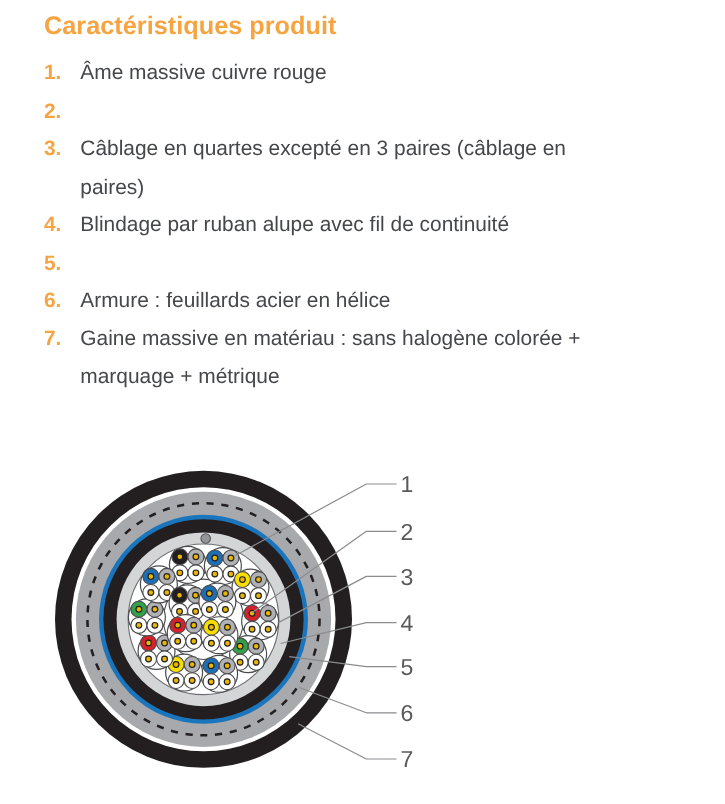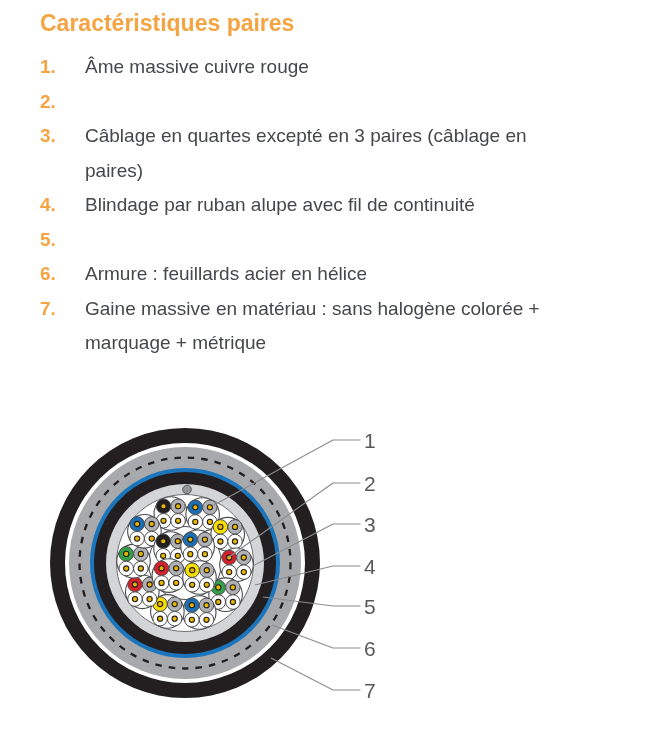--- a/index.html
+++ b/index.html
@@ -5,29 +5,29 @@
   html,body{margin:0;padding:0;}
   body{
     width:659px;height:731px;background:#ffffff;position:relative;overflow:hidden;
     font-family:"Liberation Sans",sans-serif;
     --accent:#F6A442;--text:#45474A;--label:#58595B;--line:#8A8C8E;
   }
   .title{margin:10px 0 0 40px;font-size:23px;font-weight:700;color:var(--accent);}
   .list{margin:13px 0 0 40px;padding:0;list-style:none;}
   .item{display:flex;font-size:19px;line-height:34.5px;color:var(--text);}
   .num{flex:none;width:24px;font-weight:700;color:var(--accent);}
-  .txt{margin-left:21px;white-space:pre-line;max-width:560px;}
+  .txt{margin-left:9px;white-space:pre-line;max-width:560px;}
   .diagram{position:absolute;left:0;top:415px;width:659px;height:316px;}
   .callout-line{fill:none;stroke:var(--line);stroke-width:1.1;stroke-linejoin:round;}
   .lbl{font-size:21px;fill:var(--label);font-family:"Liberation Sans",sans-serif;}
 </style>
 </head>
 <body style="--accent: #F6A442; --text: #45474A; --label: #58595B; --line: #8A8C8E;">
 
-<h1 class="title">Caractéristiques paires</h1>
+<h1 class="title">Caractéristiques produit</h1>
 
 <ol class="list">
   <li class="item">
     <span class="num">1.</span>
     <div class="txt">Âme massive cuivre rouge</div>
   </li>
   <li class="item">
     <span class="num">2.</span>
   </li>
   <li class="item">

